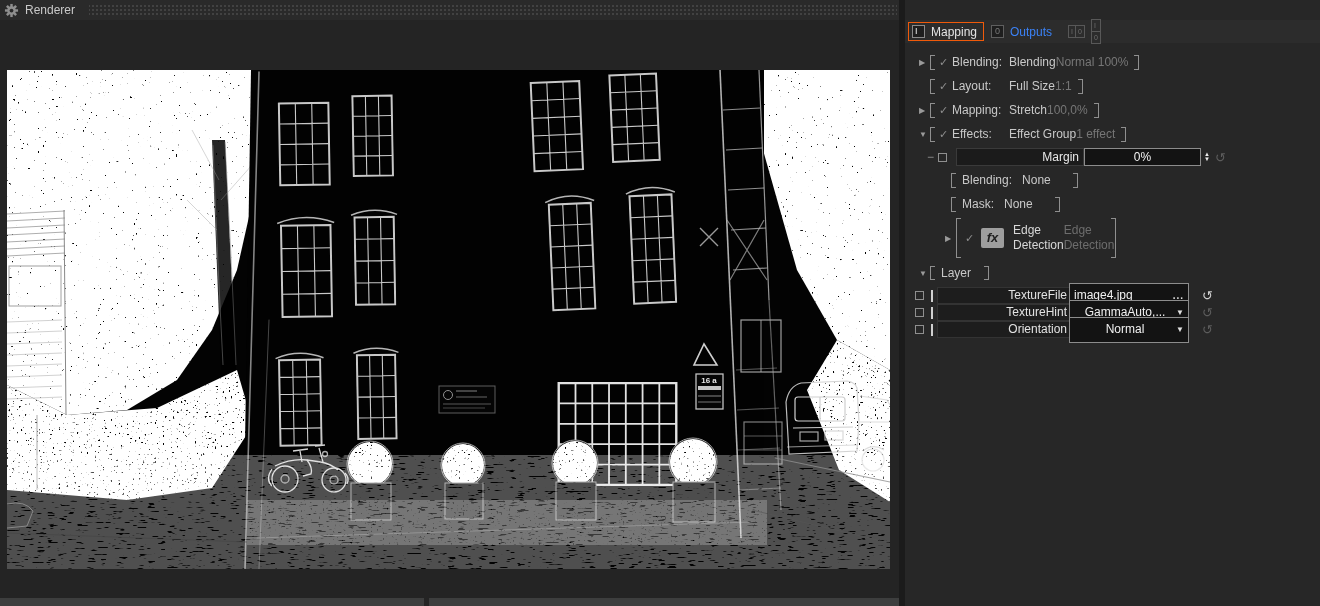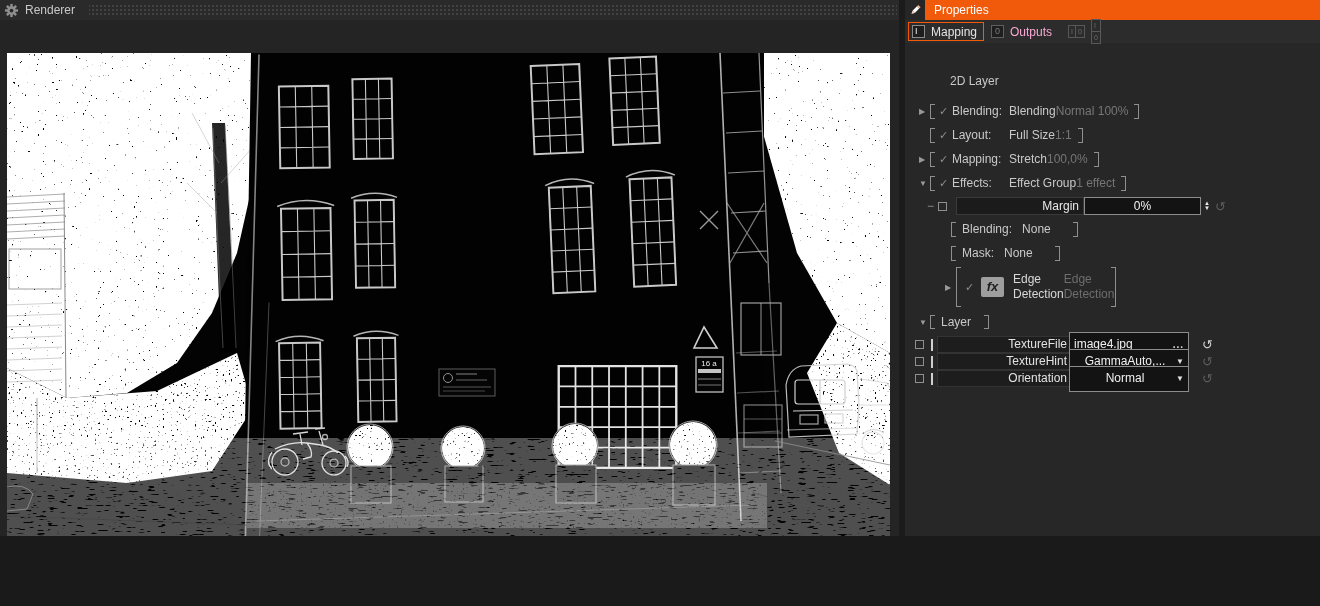--- a/index.html
+++ b/index.html
@@ -1,50 +1,50 @@
 <!DOCTYPE html>
 <html><head>
 <meta charset="utf-8">
 <style>
   html,body{margin:0;padding:0;background:#1a1a1a;}
   *{box-sizing:border-box;}
-  .app{position:relative;width:1320px;height:536px;background:#1e1e1e;overflow:hidden;
+  .app{position:relative;width:1320px;height:606px;background:#1e1e1e;overflow:hidden;
        font-family:"Liberation Sans",sans-serif;-webkit-font-smoothing:antialiased;}
 
   
   .renderer-panel{position:absolute;left:0;top:0;width:899px;height:606px;background:#242424;}
   .r-titlebar{position:absolute;left:0;top:0;right:0;height:20px;background:#2a2a2a;
               display:flex;align-items:center;padding-left:4px;}
   .r-title{color:#c9c9c9;font-size:12px;margin-left:6px;}
   .gear{width:15px;height:15px;display:flex;}
   .dotfill{flex:1;height:14px;margin:0 2px 0 14px;
     background-image:radial-gradient(circle,#424242 0.8px,transparent 1px);
     background-size:4px 4px;background-position:center;}
-  .viewport{position:absolute;left:7px;top:53px;width:883px;height:499px;background:#ffffff;}
+  .viewport{position:absolute;left:7px;top:70px;width:883px;height:499px;background:#ffffff;font-weight:bold;}
   .split{position:absolute;height:8px;top:598px;background:#3d3e3e;}
   .split.l{left:0;width:424px;}
   .split.r{left:429px;width:470px;}
 
   .vdivider{position:absolute;left:899px;top:0;width:6px;height:606px;background:#1b1b1b;}
 
   
   .props-panel{position:absolute;left:905px;top:0;width:415px;height:606px;background:#272727;}
   .p-header{position:absolute;left:0;top:0;right:0;height:20px;background:#f05a0a;
             display:flex;align-items:center;}
   .pencil-box{width:20px;height:20px;background:#262626;display:flex;align-items:center;justify-content:center;}
   .p-title{color:#ffffff;font-size:12px;margin-left:9px;}
   .tabbar{position:absolute;left:0;top:20px;right:0;height:23px;background:#2c2c2c;
           display:flex;align-items:center;padding-left:3px;}
   .tab{display:flex;align-items:center;height:19px;padding:0 6px 0 3px;margin-right:4px;}
   .tab.active{border:1px solid #f05a0a;}
   .tbox{width:13px;height:13px;border:1px solid #8a8a8a;background:#1e1e1e;color:#f0f0f0;
         font-size:9px;line-height:11px;padding-left:2px;margin-right:6px;}
   .tbox.dim{border-color:#5f5f5f;color:#7a7a7a;padding-left:3px;}
   .tab-label{color:#e3e3e3;font-size:12px;}
-  .tab-label.dim{color:#f9a8d4;}
+  .tab-label.dim{color:#3b82f6;}
   .tb-ic{display:flex;border:1px solid #585858;color:#6e6e6e;font-size:7px;margin-left:6px;}
   .tb-ic .cell{padding:1px 2px;line-height:9px;}
   .tb-ic .cell+.cell{border-left:1px solid #585858;}
   .tb-ic.stack{flex-direction:column;}
   .tb-ic.stack .cell+.cell{border-left:none;border-top:1px solid #585858;}
 
   .props-body{position:absolute;top:43px;left:0;right:0;bottom:0;color:#c9c9c9;font-size:12px;}
   .r-type{margin:31px 0 0 45px;height:18px;}
 
   .prow{display:flex;align-items:center;height:24px;padding-left:14px;white-space:nowrap;}
@@ -320,32 +320,20 @@
       </svg>
     </div>
 
     <div class="split l"></div>
     <div class="split r"></div>
   </div>
 
   <div class="vdivider"></div>
 
   <div class="props-panel">
-    <div class="p-header">
-      <span class="pencil-box">
-        <svg viewBox="0 0 16 16" width="14" height="14">
-          <g transform="rotate(45 8 8)">
-            <rect x="6.6" y="1.2" width="3.6" height="2.2" fill="#ffb38a"></rect>
-            <rect x="6.6" y="3.4" width="3.6" height="7.2" fill="#ffffff"></rect>
-            <path d="M6.6,10.6 h3.6 l-1.8,3.6 z" fill="#ffd9c2"></path>
-          </g>
-        </svg>
-      </span>
-      <span class="p-title">Properties</span>
-    </div>
 
     <div class="tabbar">
       <div class="tab active">
         <span class="tbox">I</span>
         <span class="tab-label">Mapping</span>
       </div>
       <div class="tab">
         <span class="tbox dim">0</span>
         <span class="tab-label dim">Outputs</span>
       </div>
@@ -353,21 +341,20 @@
         <span class="cell">I</span>
         <span class="cell">0</span>
       </div>
       <div class="tb-ic stack">
         <span class="cell">I</span>
         <span class="cell">0</span>
       </div>
     </div>
 
     <div class="props-body">
-      <div class="r-type">2D Layer</div>
 
       <div class="prow first">
         <span class="exp">▶</span>
         <span class="brkl"></span>
         <span class="chk">✓</span>
         <span class="lbl">Blending:</span>
         <span class="val">Blending</span>
         <span class="hint">Normal 100%</span>
         <span class="brkr"></span>
       </div>

